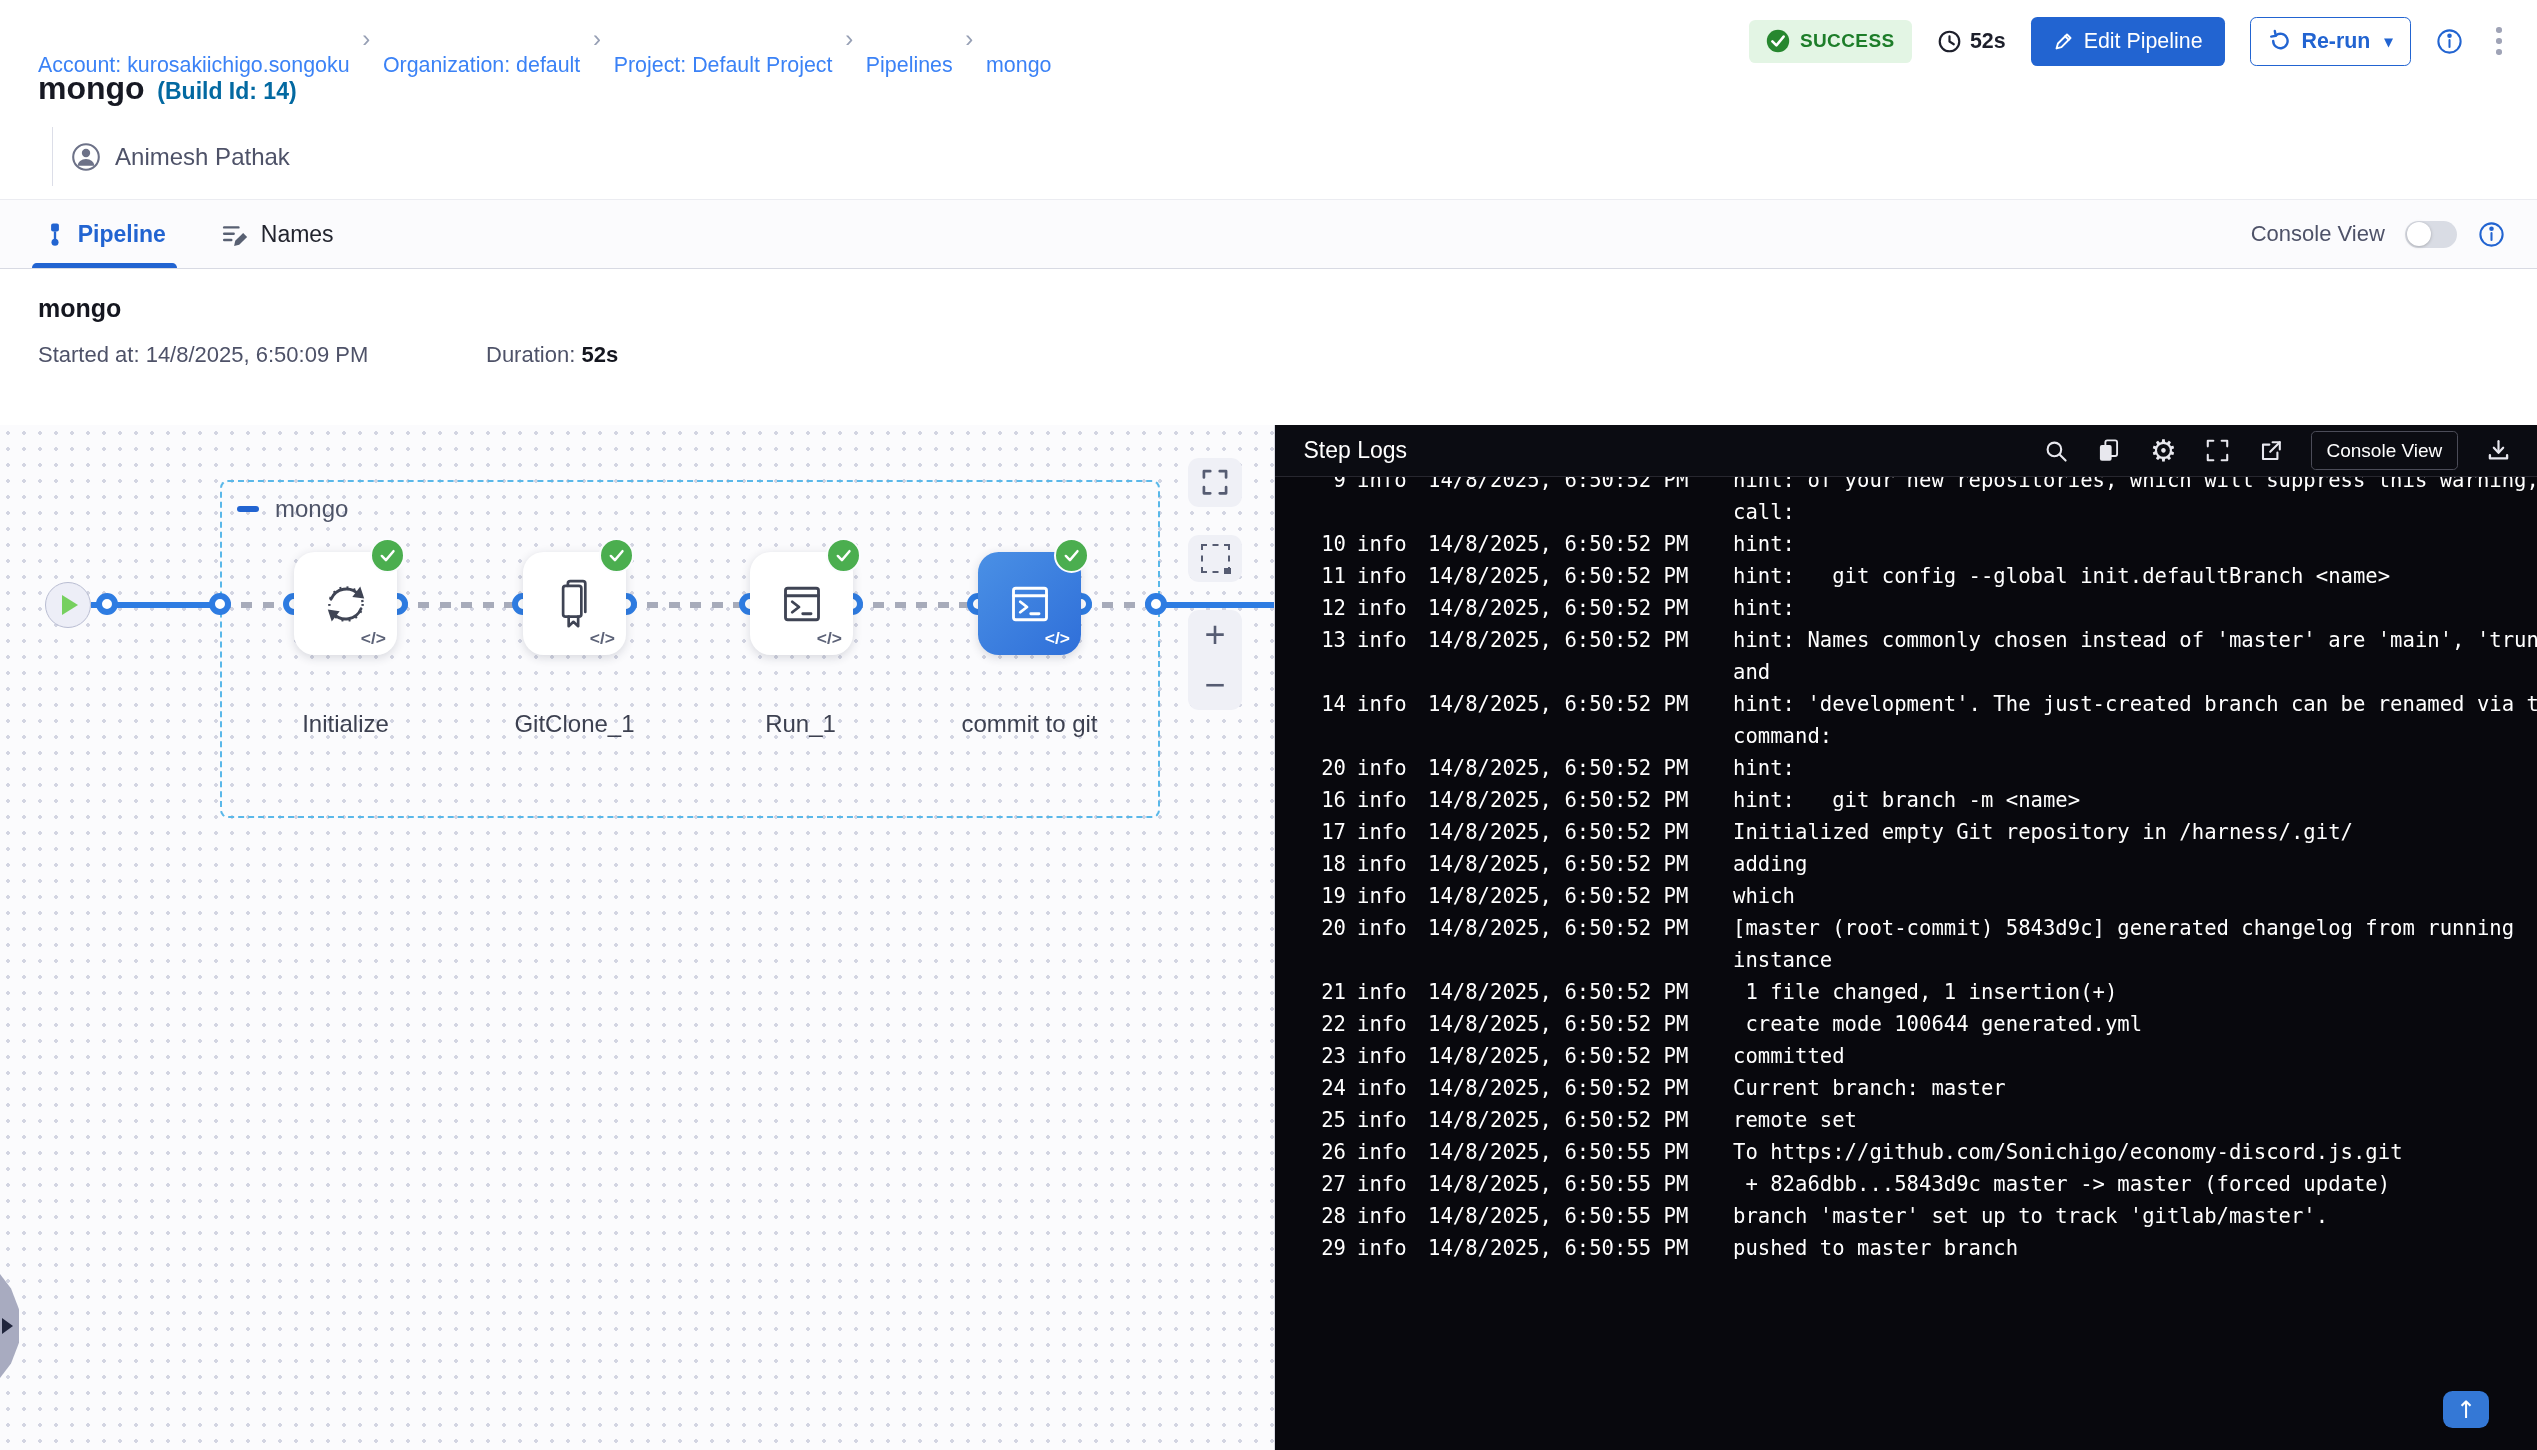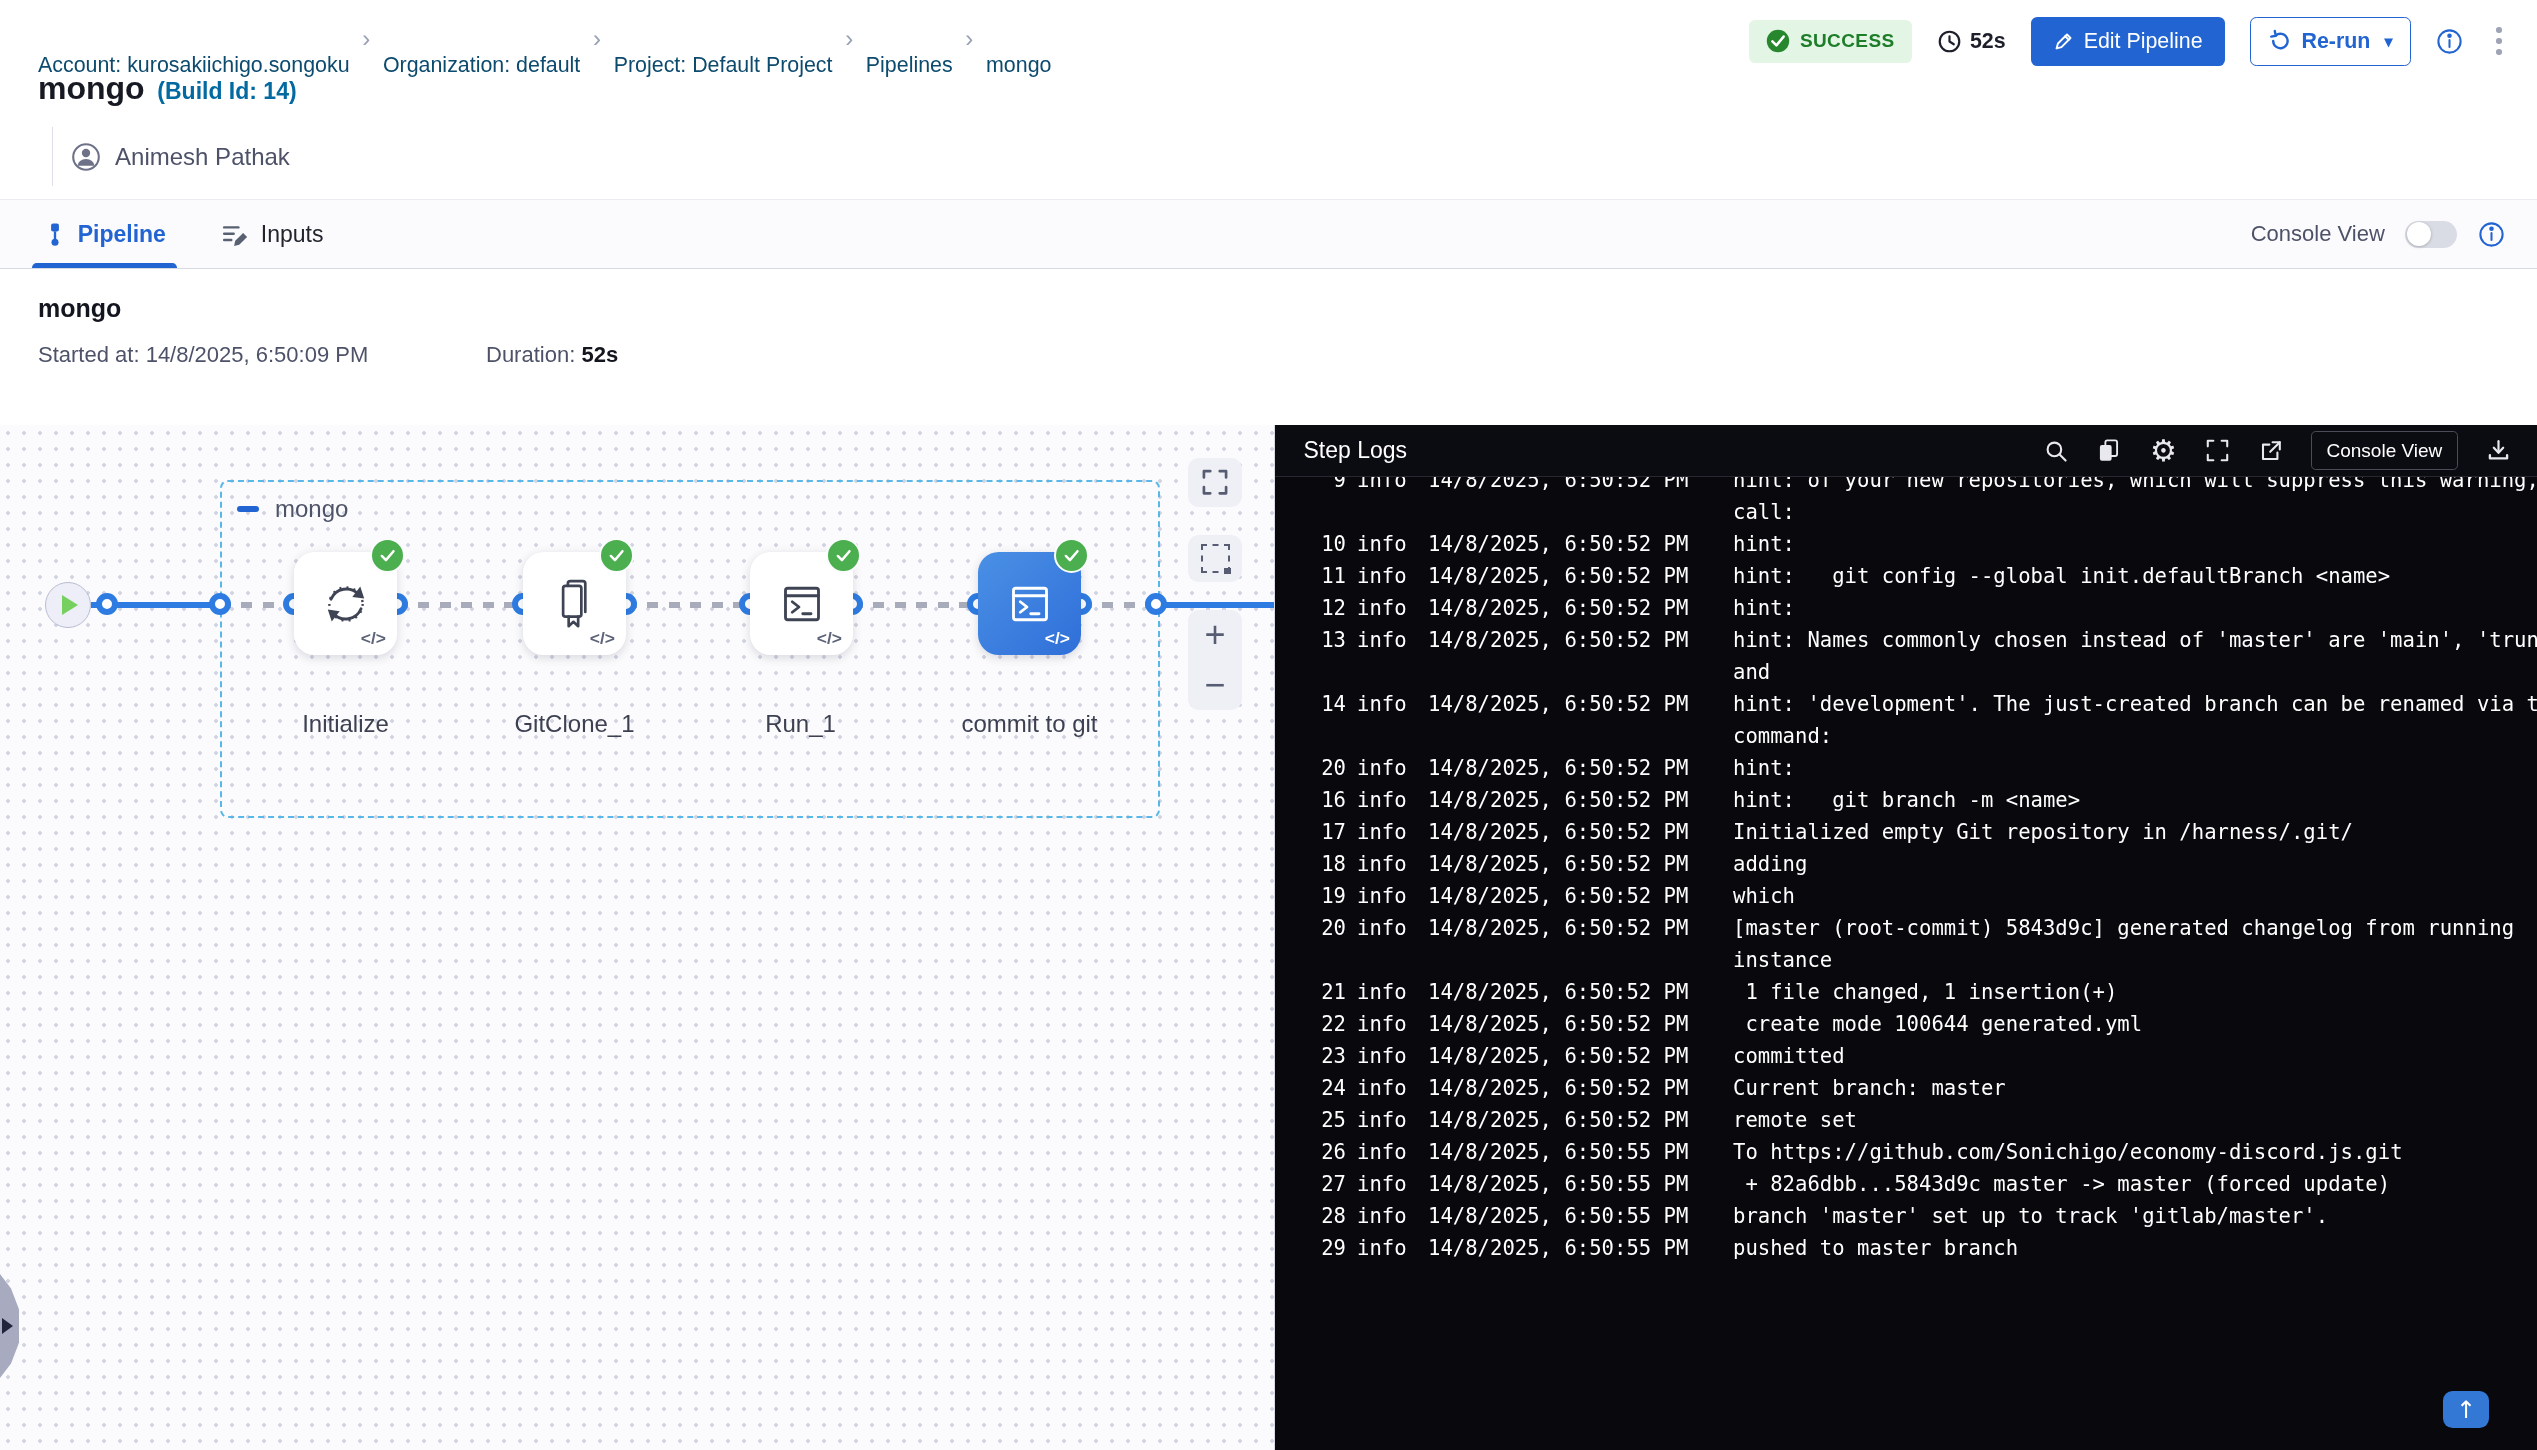--- a/index.html
+++ b/index.html
@@ -3,21 +3,21 @@
 <meta charset="utf-8">
 <style>
   html,body{margin:0;padding:0;background:#ffffff;width:2538px;height:1450px;overflow:hidden;
     font-family:"Liberation Sans",sans-serif;-webkit-font-smoothing:antialiased;}
   #app{position:absolute;inset:0;width:2538px;height:1450px;}
 
   
   .breadcrumb-row{position:absolute;top:0;left:0;right:0;height:82px;display:flex;align-items:center;
     padding:0 28.5px 0 38px;box-sizing:border-box;justify-content:space-between;background:#fff;}
   .breadcrumb{display:flex;align-items:center;gap:12.7px;font-size:21.4px;color:#2468d5;}
-  .breadcrumb a{color:#0c4a6e;text-decoration:none;cursor:pointer;margin-top:48px;}
+  .breadcrumb a{color:#3b82f6;text-decoration:none;cursor:pointer;margin-top:48px;}
   .crumb-sep{color:#97a0b5;font-size:24px;line-height:1;padding-bottom:3.2px;}
   .header-actions{display:flex;align-items:center;gap:25px;}
   .status-badge{display:flex;align-items:center;gap:9.5px;background:#e3f5e4;border-radius:6.3px;
     padding:9.5px 17.4px;font-size:19px;font-weight:bold;letter-spacing:0.4px;color:#1d7d29;}
   .elapsed{display:flex;align-items:center;gap:8px;font-size:21.4px;color:#1d1f2b;font-weight:bold;}
   .btn-primary{display:flex;align-items:center;gap:9px;background:#2264d1;color:#fff;border:none;
     border-radius:6.3px;height:49px;padding:0 22px;font-size:21.4px;font-family:inherit;cursor:pointer;}
   .btn-outline{display:flex;align-items:center;gap:9.5px;background:#fff;color:#2264d1;
     border:1.6px solid #2264d1;border-radius:6.3px;height:49px;padding:0 17.4px;font-size:21.4px;font-weight:bold;
     font-family:inherit;cursor:pointer;}
@@ -230,21 +230,21 @@
           <span class="icon">
             <svg width="28.5" height="27" viewBox="0 0 36 34">
               <g stroke="#586072" stroke-width="3" stroke-linecap="round">
                 <line x1="4" y1="8" x2="22" y2="8"></line>
                 <line x1="4" y1="16" x2="16" y2="16"></line>
                 <line x1="4" y1="24" x2="13" y2="24"></line>
               </g>
               <path d="M18 25 l10-10 5 5 -10 10 -6.5 1.5 z" fill="#586072"></path>
             </svg>
           </span>
-          <span>Inputs</span>
+          <span>Names</span>
         </div>
       </div>
     <div class="tab-right">
       <span class="toggle-label">Console View</span>
       <div class="toggle">
           <div class="knob"></div>
         </div>
       <span class="icon" style="color:#2264d1;">
           <svg width="27" height="27" viewBox="0 0 34 34" fill="none" stroke="currentColor" stroke-linecap="round" stroke-linejoin="round" stroke-width="2.6">
             <circle cx="17" cy="17" r="14"></circle>

